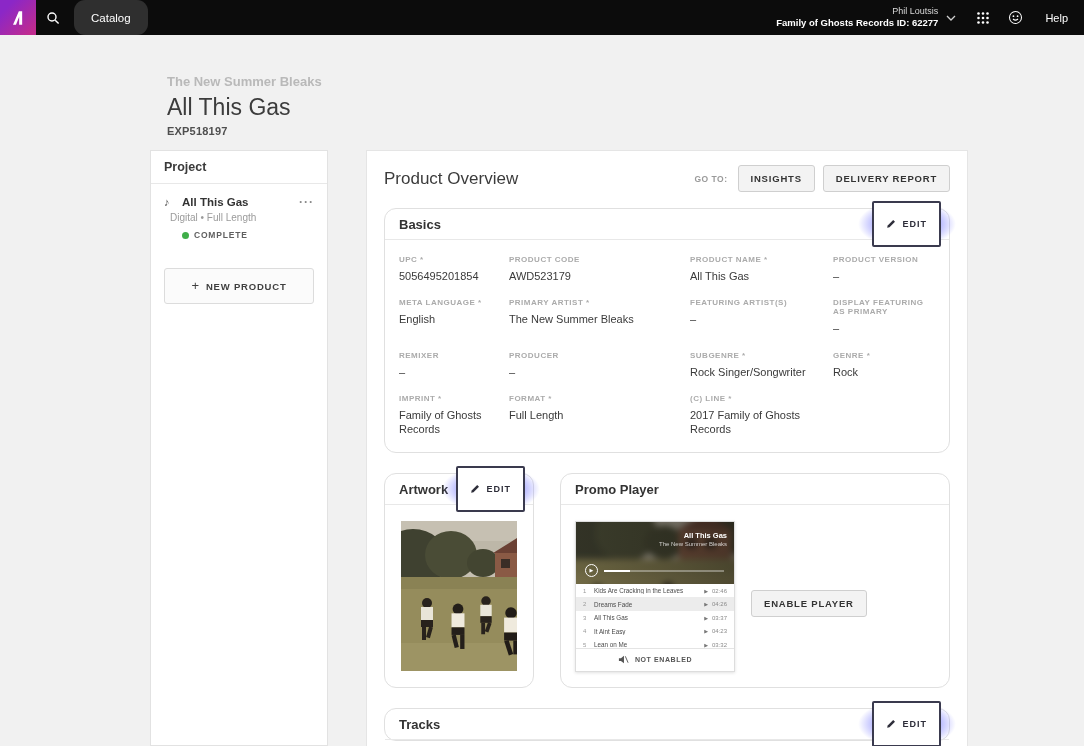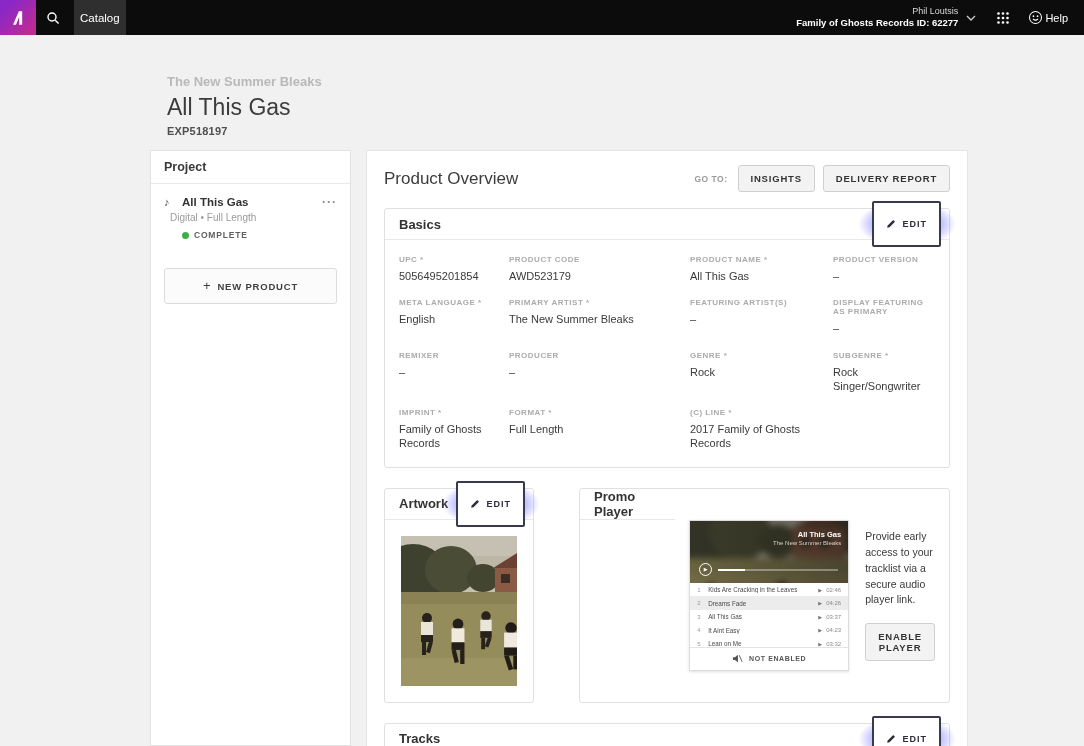--- a/index.html
+++ b/index.html
@@ -11,34 +11,34 @@
     color: #3a3a3a;
   }
   
   .topbar { position:absolute; top:0; left:0; right:0; height:35px; background:#0c0c0c;
             display:flex; align-items:stretch; z-index:10; }
   .logo { width:36px; height:35px; background:linear-gradient(135deg,#8b27c7 20%,#c02b8f 90%);
           display:flex; align-items:center; justify-content:center; cursor:pointer; }
   .logo svg { display:block; }
   .top-icon-btn { width:34px; display:flex; align-items:center; justify-content:center; cursor:pointer; }
   .catalog-tab { background:#2f2f2f; color:#fff; font-size:11.5px; display:flex; align-items:center;
-                 padding:0 6px; margin-left:4px; cursor:pointer; }
+                 padding:0 17px; margin-left:4px; cursor:pointer;border-radius:11px; }
   .top-spacer { flex:1; }
   .account { display:flex; align-items:center; gap:8px; padding:0 10px; cursor:pointer; }
   .acct-text { text-align:right; line-height:1.35; }
   .acct-name { color:#d8d8d8; font-size:9px; }
   .acct-org { color:#fff; font-size:9.5px; font-weight:bold; }
-  .help { display:flex; align-items:center; gap:2px; color:#fff; font-size:11px; padding:0 16px 0 8px; cursor:pointer; }
+  .help { display:flex; align-items:center; gap:22px; color:#fff; font-size:11px; padding:0 16px 0 8px; cursor:pointer; }
   
   .page-header { position:absolute; left:167px; top:74px; }
   .ph-artist { color:#b9b9b9; font-size:13px; font-weight:bold; margin-bottom:5px; }
   .ph-title { color:#3c3c3c; font-size:23px; font-weight:500; margin-bottom:4px; }
   .ph-code { color:#4f4f4f; font-size:11px; font-weight:bold; letter-spacing:.2px; }
   
-  .sidebar { position:absolute; left:150px; top:150px; width:201px; height:596px;
+  .sidebar { position:absolute; left:150px; top:150px; width:178px; height:596px;
              background:#fff; border:1px solid #e2e2e2; }
   .sb-title { padding:9px 13px; font-size:12.5px; font-weight:bold; color:#3a3a3a; border-bottom:1px solid #e8e8e8; }
   .sb-item { padding:11px 13px 12px; cursor:pointer; }
   .sb-item-row { display:flex; align-items:center; gap:7px; }
   .note-ic { font-size:11px; color:#555; width:11px; }
   .sb-item-name { font-size:11.5px; font-weight:bold; color:#333; flex:1; }
   .sb-item-menu { color:#8a8a8a; font-size:12px; letter-spacing:1px; font-weight:bold; cursor:pointer; }
   .sb-item-sub { margin:3px 0 0 6px; font-size:10px; color:#9b9b9b; }
   .sb-item-status { margin:7px 0 0 18px; display:flex; align-items:center; gap:5px; }
   .status-dot { width:7px; height:7px; border-radius:50%; background:#3fae49; }
@@ -51,21 +51,21 @@
   
   .main-card { position:absolute; left:366px; top:150px; width:602px; height:660px;
                background:#fff; border:1px solid #e5e5e5; padding:14px 17px; }
   .overview-row { display:flex; align-items:center; justify-content:space-between; margin-bottom:16px; }
   .overview-title { font-size:17px; font-weight:500; color:#3c3c3c; }
   .overview-actions { display:flex; align-items:center; gap:8px; }
   .goto-label { font-size:8.5px; font-weight:bold; color:#9a9a9a; letter-spacing:.5px; margin-right:2px; }
   .ghost-btn { background:#f3f3f3; border:1px solid #cfcfcf; border-radius:3px; padding:7px 12px;
                font-family:inherit; font-size:9.5px; font-weight:bold; color:#333; letter-spacing:.8px; cursor:pointer; }
   
-  .box { border:1px solid #e0e0e0; border-radius:3px; background:#fff; }
+  .box { border:1px solid #e0e0e0; border-radius:12px; background:#fff; }
   .box-header { position:relative; padding:0 14px; height:31px; display:flex; align-items:center;
                 border-bottom:1px solid #e8e8e8; }
   .box-title { font-size:13px; font-weight:bold; color:#333; }
   
   .halo { position:absolute; right:8px; top:50%; transform:translateY(-50%); }
   .halo::before { content:''; position:absolute; left:50%; top:50%; width:132px; height:64px;
       transform:translate(-50%,-50%); pointer-events:none; border-radius:50%;
       background:radial-gradient(closest-side, rgba(118,120,255,.85) 0%, rgba(118,120,255,.55) 48%, rgba(118,120,255,0) 74%); }
   .edit-btn { position:relative; z-index:1; display:inline-flex; align-items:center; gap:6px;
       background:#fff; border:2px solid #3a3a4e; border-radius:2px; padding:16px 12px;
@@ -73,21 +73,21 @@
   
   .fields-grid { display:grid; grid-template-columns:96px 167px 129px 1fr; column-gap:14px;
                  row-gap:15px; padding:15px 14px 16px; }
   .field-label { font-size:8px; font-weight:bold; color:#ababab; letter-spacing:.5px; }
   .field-value { font-size:11px; color:#3a3a3a; margin-top:5px; line-height:1.3; }
   
   .media-row { display:flex; gap:26px; margin-top:20px; align-items:stretch; }
   .artwork-box { width:150px; flex:none; }
   .artwork-body { padding:16px; display:flex; justify-content:center; }
   .artwork-img { width:150px; height:150px; display:block; }
-  .promo-box { flex:1; display:flex; flex-direction:row;margin-left:19px; }
+  .promo-box { flex:1; display:flex; flex-direction:column; }
   .promo-body { flex:1; padding:14px; display:flex; gap:16px; align-items:center; }
   
   .pp { width:160px; flex:none; border:1px solid #ddd; background:#fff; box-shadow:0 1px 3px rgba(0,0,0,.12); }
   .pp-art-header { position:relative; height:62px; overflow:hidden; background:#5a5444; }
   .pp-art-bg { position:absolute; left:-10px; top:-30px; width:180px; height:180px; filter:blur(3px) brightness(.85); }
   .pp-art-shade { position:absolute; inset:0; background:linear-gradient(90deg, rgba(30,28,20,.15), rgba(30,28,20,.5)); }
   .pp-album { position:absolute; right:7px; top:9px; color:#fff; font-size:7.5px; font-weight:bold; text-align:right; }
   .pp-artist { position:absolute; right:7px; top:19px; color:rgba(255,255,255,.75); font-size:6px; text-align:right; }
   .pp-playbtn { position:absolute; left:9px; bottom:7px; width:13px; height:13px; border:1px solid #fff;
                 border-radius:50%; display:flex; align-items:center; justify-content:center;
@@ -311,27 +311,27 @@
           <div class="field-label">REMIXER</div>
           <div class="field-value">–</div>
         </div>
 
         <div class="field">
           <div class="field-label">PRODUCER</div>
           <div class="field-value">–</div>
         </div>
 
         <div class="field">
+          <div class="field-label">SUBGENRE *</div>
+          <div class="field-value">Rock Singer/Songwriter</div>
+        </div>
+
+        <div class="field">
           <div class="field-label">GENRE *</div>
           <div class="field-value">Rock</div>
-        </div>
-
-        <div class="field">
-          <div class="field-label">SUBGENRE *</div>
-          <div class="field-value">Rock Singer/Songwriter</div>
         </div>
 
         <div class="field">
           <div class="field-label">IMPRINT *</div>
           <div class="field-value">Family of Ghosts Records</div>
         </div>
 
         <div class="field">
           <div class="field-label">FORMAT *</div>
           <div class="field-value">Full Length</div>
@@ -425,21 +425,20 @@
           </div>
           <div class="pp-footer">
             <svg width="11" height="11" viewBox="0 0 12 12">
               <path d="M1 4.5 v3 h2.2 L6.5 10 V2 L3.2 4.5 Z" fill="#555"></path>
               <line x1="8" y1="2.5" x2="11" y2="9.5" stroke="#555" stroke-width="1"></line>
             </svg>
             <span>NOT ENABLED</span>
           </div>
         </div>
         <div class="promo-right">
-          <div class="promo-desc">Provide early access to your tracklist via a secure audio player link.</div>
           <button class="ghost-btn enable-btn">ENABLE PLAYER</button>
         </div>
       </div>
     </section>
   </div>
 
   <section class="box tracks-box">
     <div class="box-header">
       <span class="box-title">Tracks</span>
       <div class="halo">

